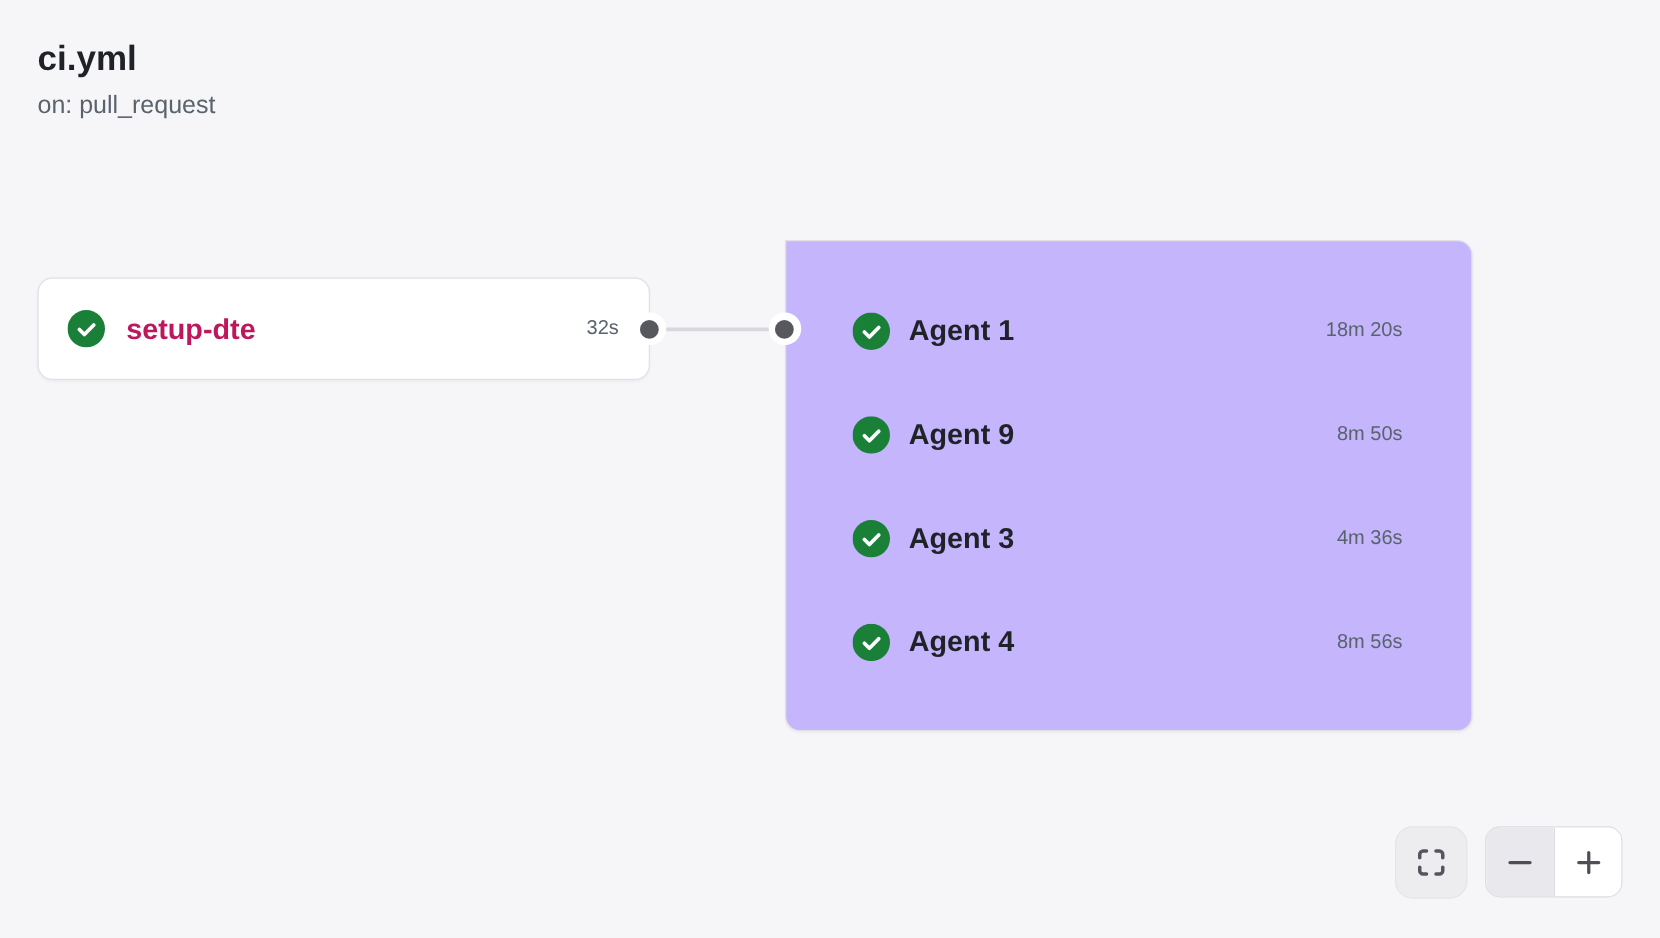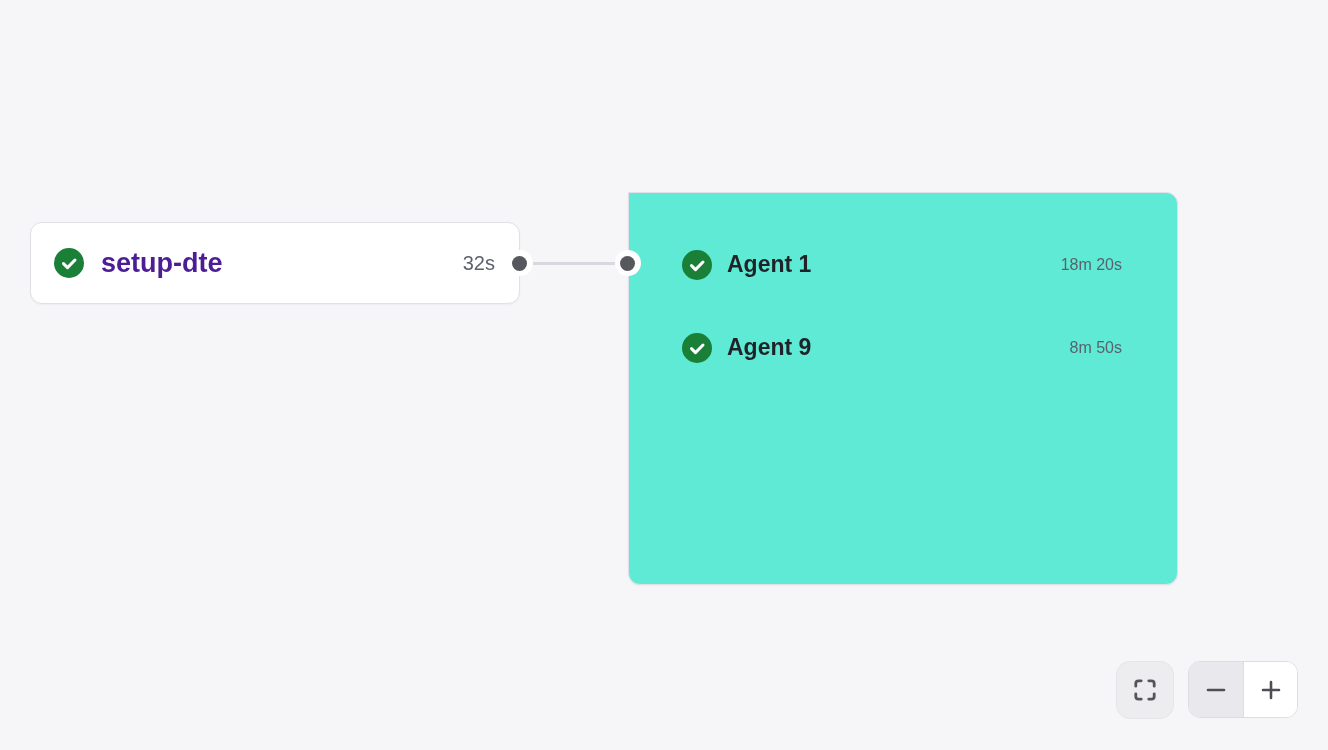--- a/index.html
+++ b/index.html
@@ -25,38 +25,38 @@
     border: 1px solid #e0e1e6;
     border-radius: 12px;
     box-sizing: border-box;
     display: flex; align-items: center;
     padding: 0 24px 0 23px;
     box-shadow: 0 1px 2px rgba(31,35,40,0.04);
     cursor: pointer;
     z-index: 1;
   }
   .check-icon { width: 30px; height: 30px; flex: 0 0 30px; display: block; }
-  .job-name { font-size: 27px; font-weight: 600; color: #4c1d95; margin-left: 17px; }
-  .job-duration { font-size: 20px; color: #59636e; margin-left: auto; }
+  .job-name { font-size: 23px; font-weight: 600; color: #be185d; margin-left: 17px; }
+  .job-duration { font-size: 16px; color: #59636e; margin-left: auto; }
 
   
   .matrix-tab {
     left: 628px; top: 153px; width: 196px; height: 40px;
     background: #ffffff;
     border: 1px solid #e0e1e6; border-bottom: none;
     border-radius: 12px 12px 0 0;
     box-sizing: border-box;
     display: flex; align-items: center;
     padding-left: 27px;
     z-index: 3;
   }
   .matrix-tab-label { font-size: 19px; font-weight: 500; color: #24292f; }
   .matrix-box {
     left: 628px; top: 192px; width: 550px; height: 393px;
-    background: #5eead4;
+    background: #c4b5fd;
     border: 1px solid #e0e1e6;
     border-radius: 0 12px 12px 12px;
     box-sizing: border-box;
     box-shadow: 0 1px 2px rgba(31,35,40,0.05);
     padding: 30px 55px 0 53px;
     z-index: 1;
   }
   .agent-row { height: 83px; display: flex; align-items: center; cursor: pointer; }
   .agent-name { font-size: 23px; font-weight: 600; color: #1f2328; margin-left: 15px; }
   .agent-duration { font-size: 16px; color: #59636e; margin-left: auto; }
@@ -100,20 +100,24 @@
   }
   .zoom-out-btn { background: #e9e9ed; }
   .zoom-in-btn  { background: #ffffff; border-left: 1px solid #dcdce2; }
   .ctl-icon { display: block; }
 </style>
 </head>
 <body>
 
 <div style="position:absolute; inset:0;">
 
+  <div class="abs header">
+    <h1 class="wf-title">ci.yml</h1>
+    <div class="wf-trigger">on: pull_request</div>
+  </div>
 
   <div class="abs job-node">
     <svg class="check-icon" viewBox="0 0 30 30">
       <circle cx="15" cy="15" r="15" fill="#1a7f37"></circle>
       <path d="M9.5 15.6l4 4L21 12" fill="none" stroke="#ffffff" stroke-width="3" stroke-linecap="round" stroke-linejoin="round"></path>
     </svg>
     <span class="job-name">setup-dte</span>
     <span class="job-duration">32s</span>
   </div>
 
@@ -131,21 +135,37 @@
 
     <div class="agent-row">
       <svg class="check-icon" viewBox="0 0 30 30">
         <circle cx="15" cy="15" r="15" fill="#1a7f37"></circle>
         <path d="M9.5 15.6l4 4L21 12" fill="none" stroke="#ffffff" stroke-width="3" stroke-linecap="round" stroke-linejoin="round"></path>
       </svg>
       <span class="agent-name">Agent 9</span>
       <span class="agent-duration">8m 50s</span>
     </div>
 
+    <div class="agent-row">
+      <svg class="check-icon" viewBox="0 0 30 30">
+        <circle cx="15" cy="15" r="15" fill="#1a7f37"></circle>
+        <path d="M9.5 15.6l4 4L21 12" fill="none" stroke="#ffffff" stroke-width="3" stroke-linecap="round" stroke-linejoin="round"></path>
+      </svg>
+      <span class="agent-name">Agent 3</span>
+      <span class="agent-duration">4m 36s</span>
+    </div>
 
+    <div class="agent-row">
+      <svg class="check-icon" viewBox="0 0 30 30">
+        <circle cx="15" cy="15" r="15" fill="#1a7f37"></circle>
+        <path d="M9.5 15.6l4 4L21 12" fill="none" stroke="#ffffff" stroke-width="3" stroke-linecap="round" stroke-linejoin="round"></path>
+      </svg>
+      <span class="agent-name">Agent 4</span>
+      <span class="agent-duration">8m 56s</span>
+    </div>
 
   </div>
 
   <div class="abs edge-line"></div>
   <div class="abs port-ring" style="left:507px; top:250px;"></div>
   <div class="abs port-ring" style="left:615px; top:250px;"></div>
   <div class="abs port-dot" style="left:512px; top:256px;"></div>
   <div class="abs port-dot" style="left:620px; top:256px;"></div>
 
   <button class="abs fit-btn">

